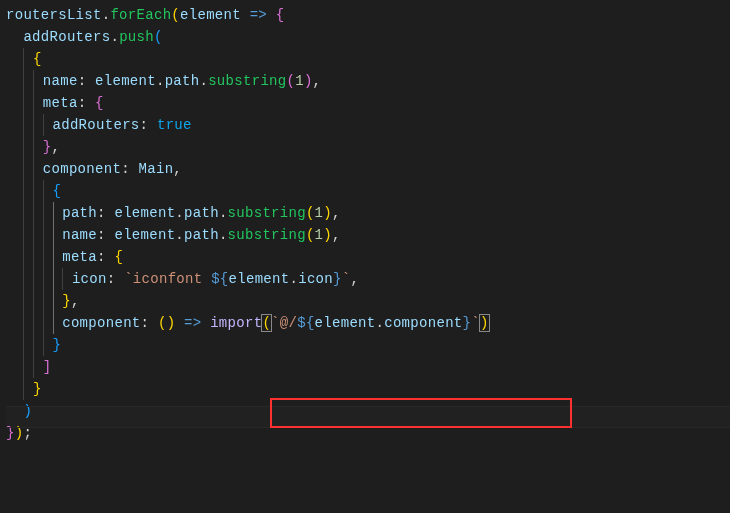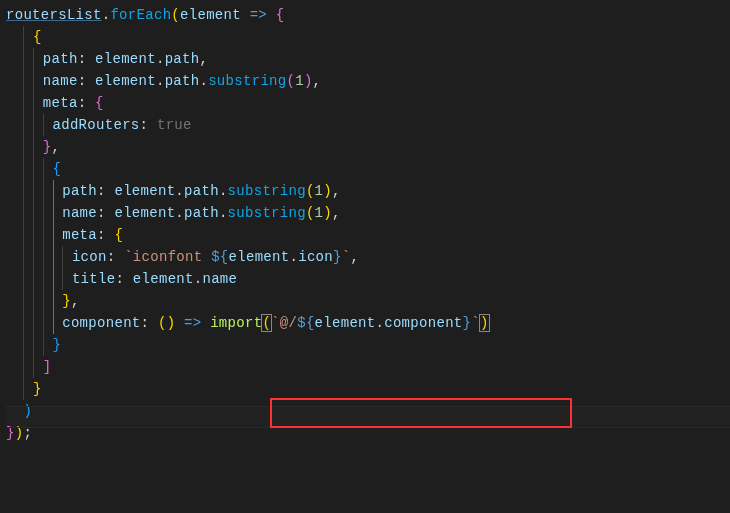--- a/index.html
+++ b/index.html
@@ -24,34 +24,34 @@
     height: 22px;
     vertical-align: top;
   }
   .indent-guide-active {
     display: inline-block;
     border-left: 1px solid #707070;
     height: 22px;
     vertical-align: top;
   }
   .tok-var { color: #9cdcfe; }
-  .tok-method { color: #0ea5e9; }
+  .tok-method { color: #22c55e; }
   .tok-punct { color: #d4d4d4; }
   .tok-paren { color: #ffd700; }
   .tok-paren-p { color: #da70d6; }
   .tok-paren-b { color: #179fff; }
   .tok-keyword { color: #569cd6; }
   .tok-prop { color: #9cdcfe; }
   .tok-string { color: #ce9178; }
   .tok-number { color: #b5cea8; }
-  .tok-bool { color: #737373; }
+  .tok-bool { color: #0ea5e9; }
   .tok-default { color: #d4d4d4; }
-  .tok-import { color: #bef264; }
+  .tok-import { color: #c4b5fd; }
   .tok-tmplbrace { color: #569cd6; }
-  .underline { text-decoration: underline; text-decoration-color: rgba(86,156,214,0.6); }
+  .underline { text-decoration-color: rgba(86,156,214,0.6); }
   .hl-box {
     position: absolute;
     border: 2px solid #ff3030;
     background: transparent;
     pointer-events: none;
   }
   .line-highlight {
     position: absolute;
     background: rgba(255,255,255,0.015);
     border-top: 1px solid #282828;
@@ -70,46 +70,46 @@
 </style>
 </head>
 <body>
 
 <div class="code-container">
 
 <div class="line-highlight" style="top:406px;"></div>
 
 <div class="code-line sp"><span class="tok-var underline">routersList</span><span class="tok-punct">.</span><span class="tok-method">forEach</span><span class="tok-paren">(</span><span class="tok-var">element</span><span class="tok-default"> </span><span class="tok-keyword">=&gt;</span><span class="tok-default"> </span><span class="tok-paren-p">{</span></div>
 
+<div class="code-line sp">  <span class="tok-var underline">addRouters</span><span class="tok-punct">.</span><span class="tok-method">push</span><span class="tok-paren-b">(</span></div>
 
 <div class="code-line sp">  <span class="indent-guide"></span> <span class="tok-paren">{</span></div>
 
-<div class="code-line sp">  <span class="indent-guide"></span> <span class="indent-guide"></span> <span class="tok-prop">path</span><span class="tok-punct">: </span><span class="tok-var">element</span><span class="tok-punct">.</span><span class="tok-var">path</span><span class="tok-punct">,</span></div>
 
 <div class="code-line sp">  <span class="indent-guide"></span> <span class="indent-guide"></span> <span class="tok-prop">name</span><span class="tok-punct">: </span><span class="tok-var">element</span><span class="tok-punct">.</span><span class="tok-var">path</span><span class="tok-punct">.</span><span class="tok-method">substring</span><span class="tok-paren-p">(</span><span class="tok-number">1</span><span class="tok-paren-p">)</span><span class="tok-punct">,</span></div>
 
 <div class="code-line sp">  <span class="indent-guide"></span> <span class="indent-guide"></span> <span class="tok-prop">meta</span><span class="tok-punct">: </span><span class="tok-paren-p">{</span></div>
 
 <div class="code-line sp">  <span class="indent-guide"></span> <span class="indent-guide"></span> <span class="indent-guide"></span> <span class="tok-prop">addRouters</span><span class="tok-punct">: </span><span class="tok-bool">true</span></div>
 
 <div class="code-line sp">  <span class="indent-guide"></span> <span class="indent-guide"></span> <span class="tok-paren-p">}</span><span class="tok-punct">,</span></div>
 
+<div class="code-line sp">  <span class="indent-guide"></span> <span class="indent-guide"></span> <span class="tok-prop">component</span><span class="tok-punct">: </span><span class="tok-var">Main</span><span class="tok-punct">,</span></div>
 
 
 <div class="code-line sp">  <span class="indent-guide"></span> <span class="indent-guide"></span> <span class="indent-guide"></span> <span class="tok-paren-b">{</span></div>
 
 <div class="code-line sp">  <span class="indent-guide"></span> <span class="indent-guide"></span> <span class="indent-guide"></span> <span class="indent-guide-active"></span> <span class="tok-prop">path</span><span class="tok-punct">: </span><span class="tok-var">element</span><span class="tok-punct">.</span><span class="tok-var">path</span><span class="tok-punct">.</span><span class="tok-method">substring</span><span class="tok-paren">(</span><span class="tok-number">1</span><span class="tok-paren">)</span><span class="tok-punct">,</span></div>
 
 <div class="code-line sp">  <span class="indent-guide"></span> <span class="indent-guide"></span> <span class="indent-guide"></span> <span class="indent-guide-active"></span> <span class="tok-prop">name</span><span class="tok-punct">: </span><span class="tok-var">element</span><span class="tok-punct">.</span><span class="tok-var">path</span><span class="tok-punct">.</span><span class="tok-method">substring</span><span class="tok-paren">(</span><span class="tok-number">1</span><span class="tok-paren">)</span><span class="tok-punct">,</span></div>
 
 <div class="code-line sp">  <span class="indent-guide"></span> <span class="indent-guide"></span> <span class="indent-guide"></span> <span class="indent-guide-active"></span> <span class="tok-prop">meta</span><span class="tok-punct">: </span><span class="tok-paren">{</span></div>
 
 <div class="code-line sp">  <span class="indent-guide"></span> <span class="indent-guide"></span> <span class="indent-guide"></span> <span class="indent-guide-active"></span> <span class="indent-guide"></span> <span class="tok-prop">icon</span><span class="tok-punct">: </span><span class="tok-string">`</span><span class="tok-string">iconfont </span><span class="tok-tmplbrace">${</span><span class="tok-var">element</span><span class="tok-punct">.</span><span class="tok-var">icon</span><span class="tok-tmplbrace">}</span><span class="tok-string">`</span><span class="tok-punct">,</span></div>
 
-<div class="code-line sp">  <span class="indent-guide"></span> <span class="indent-guide"></span> <span class="indent-guide"></span> <span class="indent-guide-active"></span> <span class="indent-guide"></span> <span class="tok-prop">title</span><span class="tok-punct">: </span><span class="tok-var">element</span><span class="tok-punct">.</span><span class="tok-var">name</span></div>
 
 <div class="code-line sp">  <span class="indent-guide"></span> <span class="indent-guide"></span> <span class="indent-guide"></span> <span class="indent-guide-active"></span> <span class="tok-paren">}</span><span class="tok-punct">,</span></div>
 
 <div class="code-line sp">  <span class="indent-guide"></span> <span class="indent-guide"></span> <span class="indent-guide"></span> <span class="indent-guide-active"></span> <span class="tok-prop">component</span><span class="tok-punct">: </span><span class="tok-paren">(</span><span class="tok-paren">)</span><span class="tok-default"> </span><span class="tok-keyword">=&gt;</span><span class="tok-default"> </span><span class="tok-import">import</span><span class="tok-paren match-brace">(</span><span class="tok-string">`</span><span class="tok-string">@/</span><span class="tok-tmplbrace">${</span><span class="tok-var">element</span><span class="tok-punct">.</span><span class="tok-var">component</span><span class="tok-tmplbrace">}</span><span class="tok-string">`</span><span class="tok-paren match-brace">)</span></div>
 
 <div class="code-line sp">  <span class="indent-guide"></span> <span class="indent-guide"></span> <span class="indent-guide"></span> <span class="tok-paren-b">}</span></div>
 
 <div class="code-line sp">  <span class="indent-guide"></span> <span class="indent-guide"></span> <span class="tok-paren-p">]</span></div>
 
 <div class="code-line sp">  <span class="indent-guide"></span> <span class="tok-paren">}</span></div>

